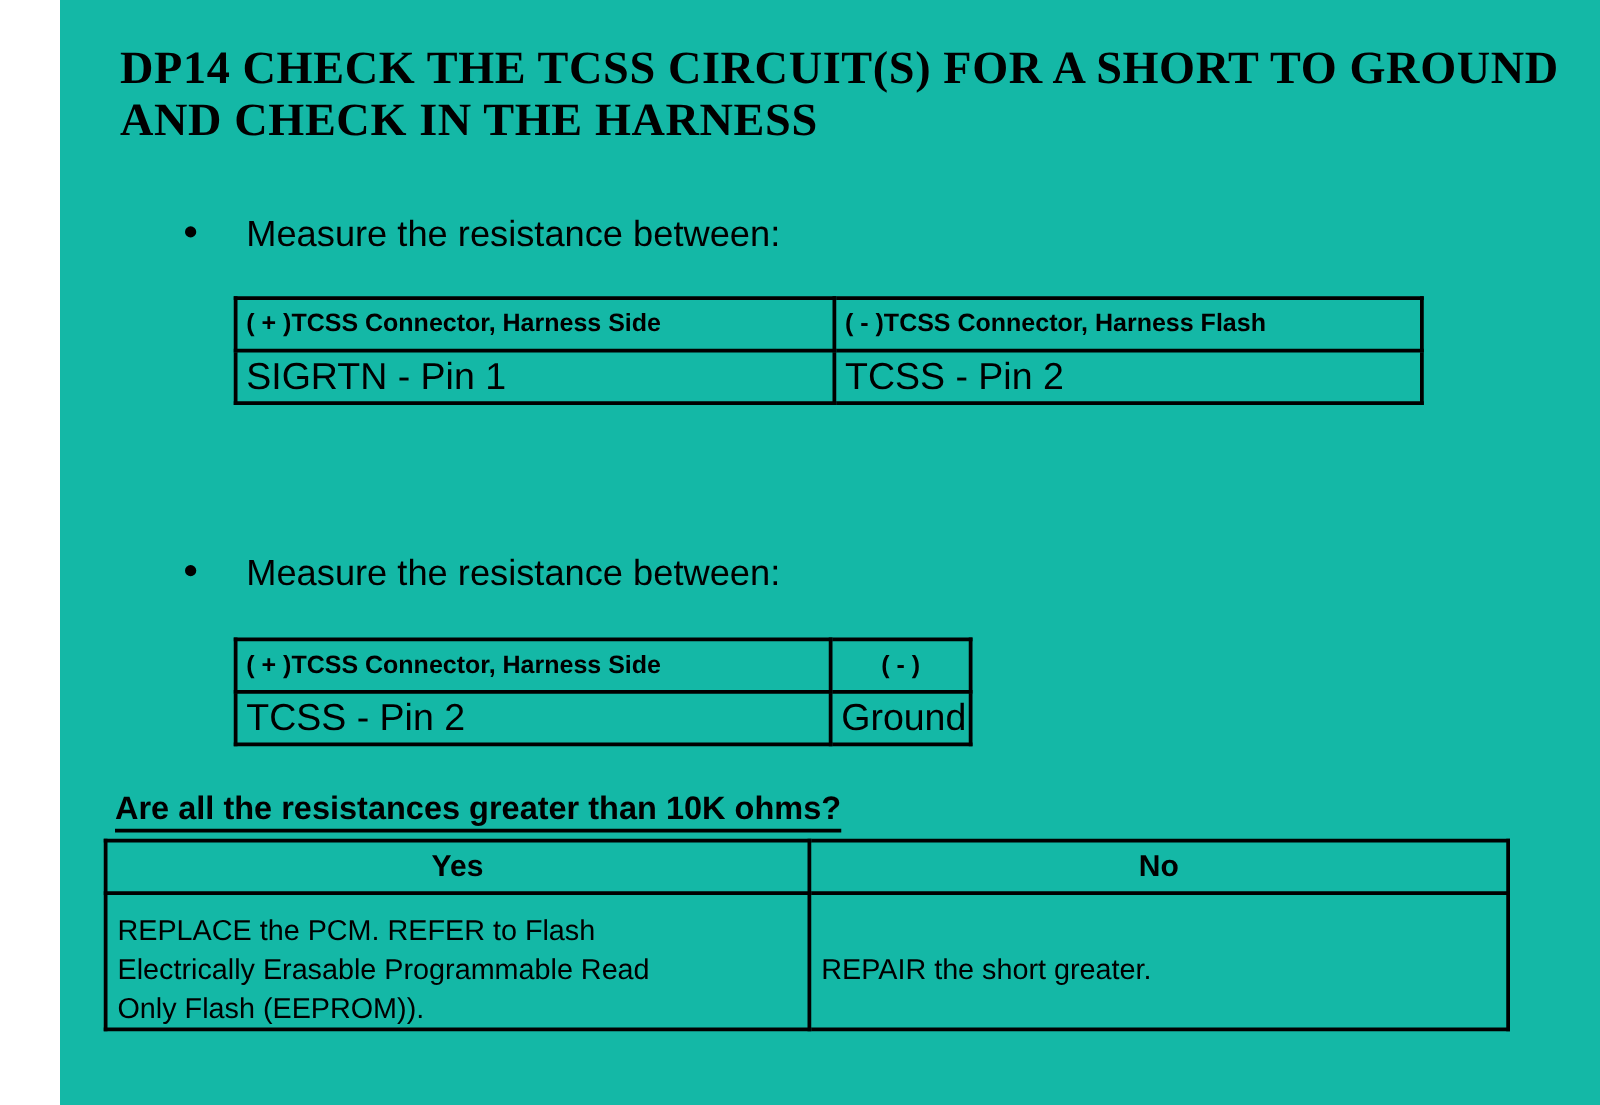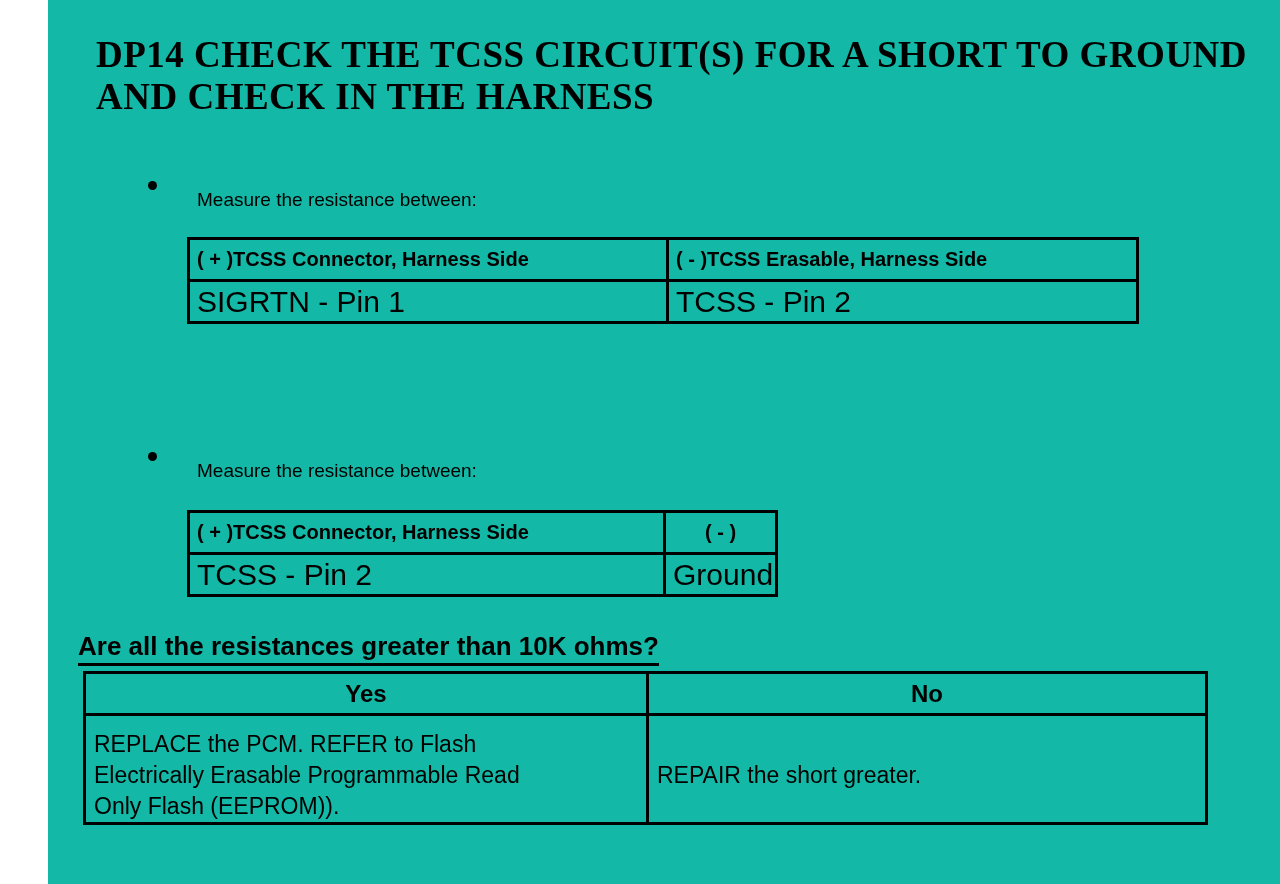--- a/index.html
+++ b/index.html
@@ -39,22 +39,22 @@
     left: 0;
     top: 11px;
     width: 9px;
     height: 9px;
     border-radius: 50%;
     background: #000000;
   }
   .bullet-text {
     position: absolute;
     left: 49px;
-    top: 16px;
-    font-size: 19px;
+    top: 4px;
+    font-size: 29px;
     line-height: 28px;
     white-space: nowrap;
   }
 
   
   table {
     position: absolute;
     border-collapse: collapse;
     table-layout: fixed;
   }
@@ -77,21 +77,21 @@
     padding: 0 4px 0 7px;
     white-space: nowrap;
   }
   .meas-table .hrow { height: 42px; }
   .meas-table .drow { height: 42px; }
   th.center { text-align: center; padding: 0; }
 
   
   .question {
     position: absolute;
-    left: 30px;
+    left: 44px;
     top: 631px;
     font-size: 26px;
     line-height: 30px;
     font-weight: bold;
     white-space: nowrap;
   }
   .question .q-inner {
     display: inline-block;
     border-bottom: 3px solid #000000;
     padding-bottom: 2px;
@@ -129,21 +129,21 @@
   </div>
 
   <table class="meas-table" style="left:139px; top:237px; width:949px;">
     <colgroup>
         <col style="width:479px">
         <col style="width:470px">
       </colgroup>
     <tbody>
       <tr class="hrow">
         <th>( + )TCSS Connector, Harness Side</th>
-        <th>( - )TCSS Erasable, Harness Side</th>
+        <th>( - )TCSS Connector, Harness Flash</th>
       </tr>
       <tr class="drow">
         <td>SIGRTN - Pin 1</td>
         <td>TCSS - Pin 2</td>
       </tr>
     </tbody>
   </table>
 
   <div class="bullet-item" style="top:441px;">
     <span class="bullet-dot"></span>

